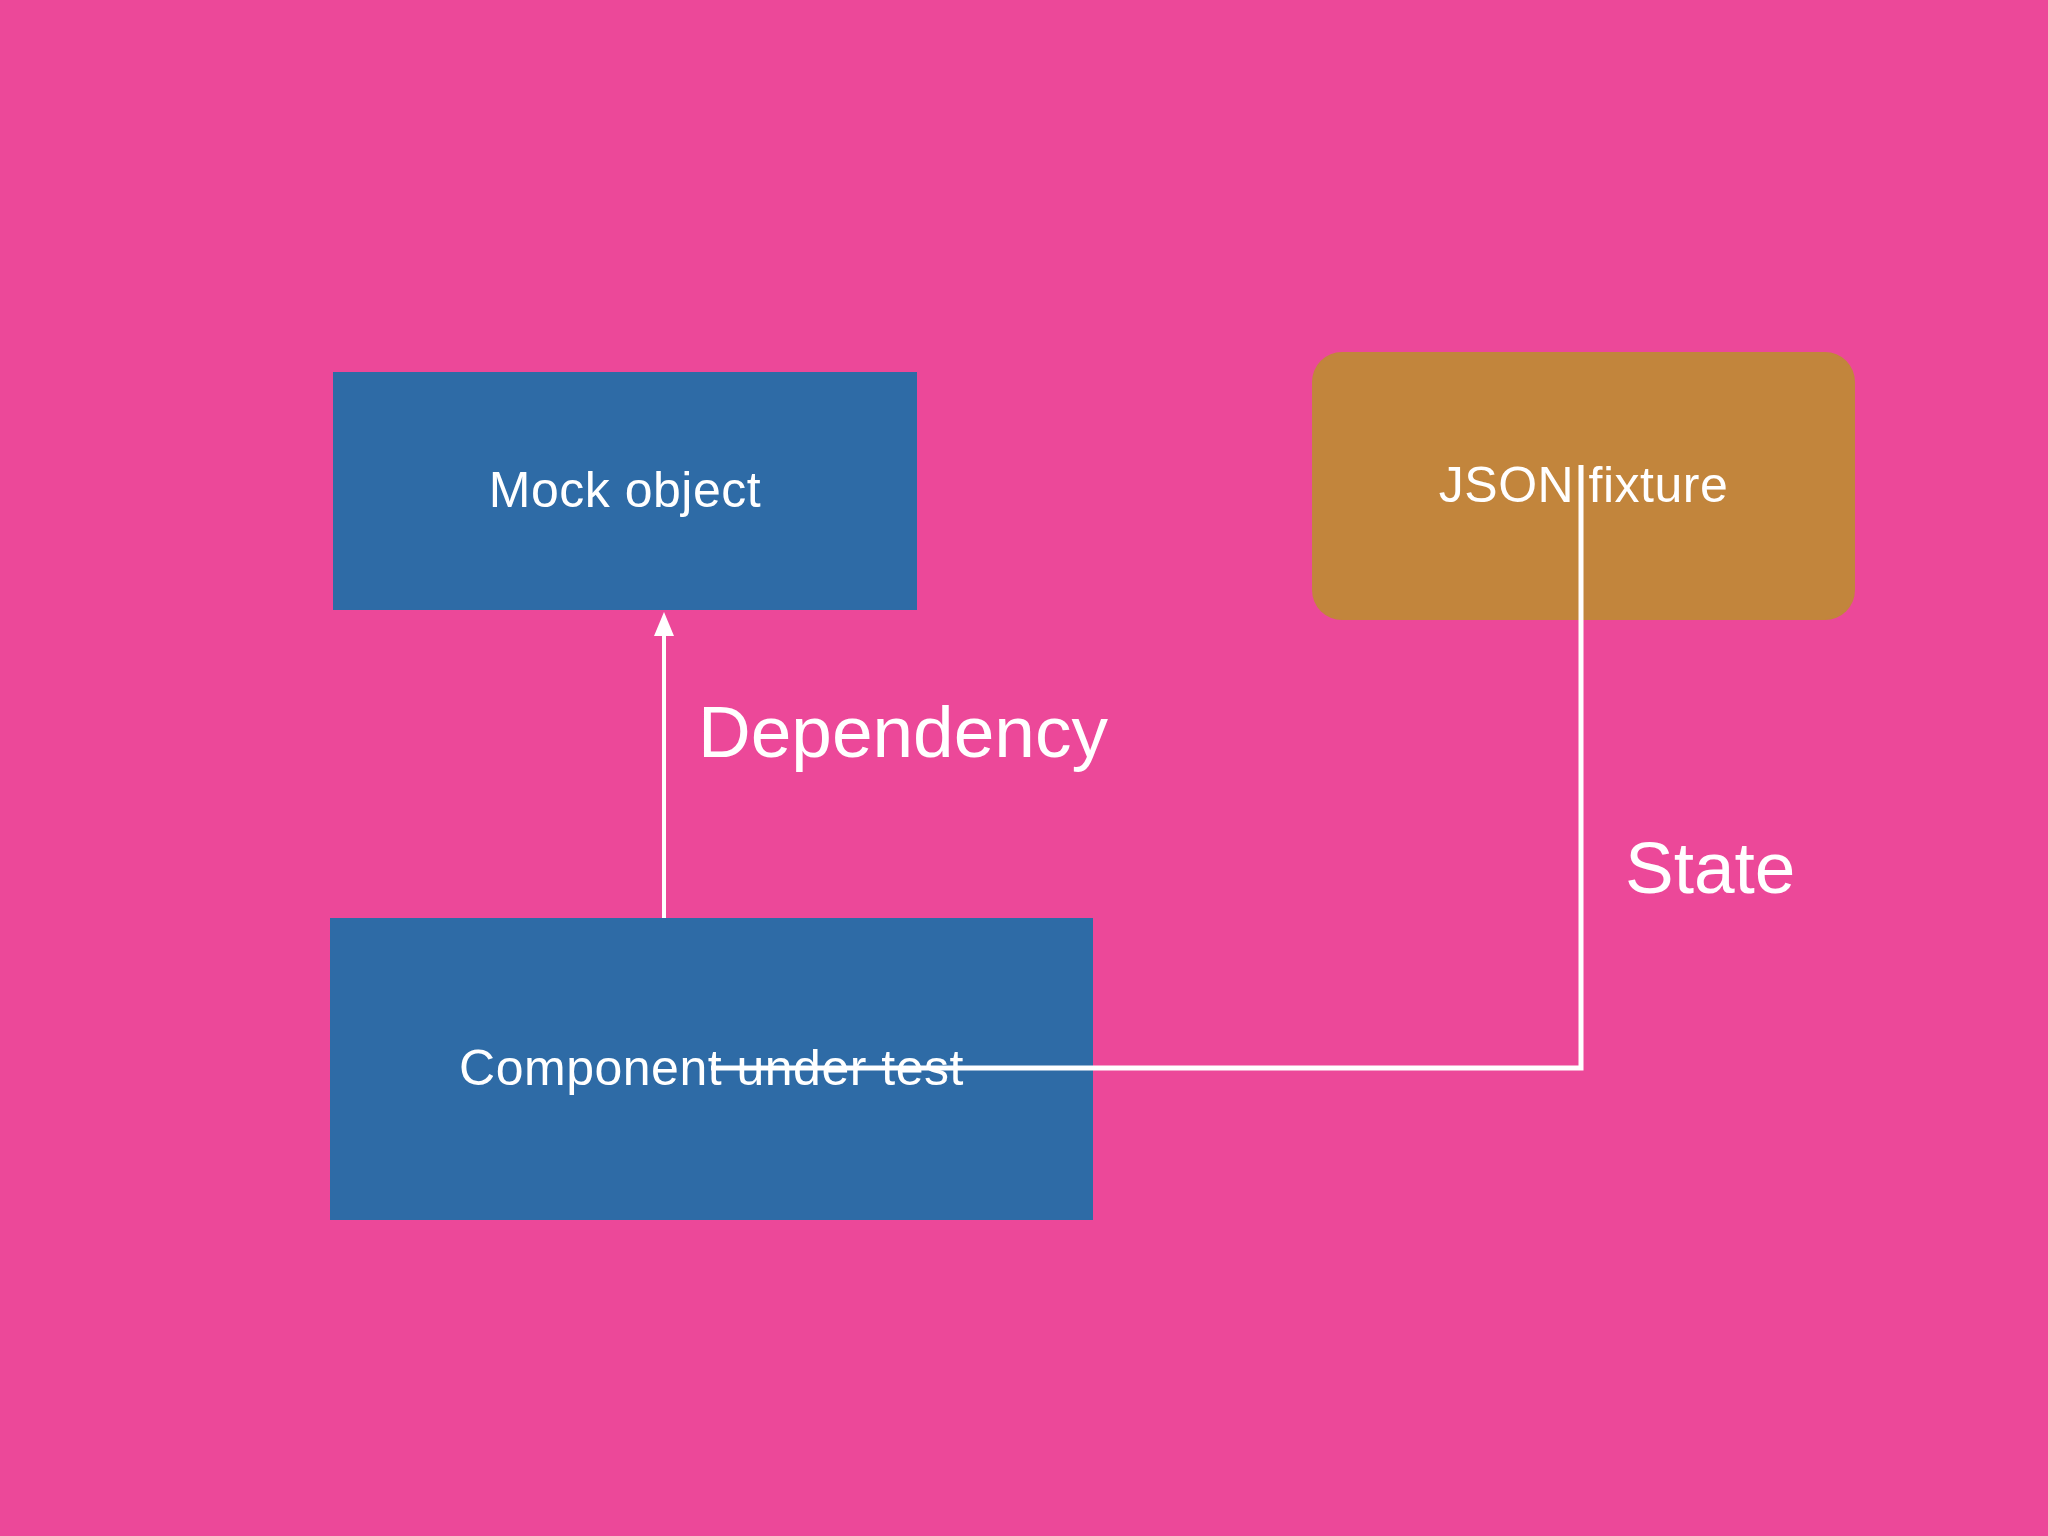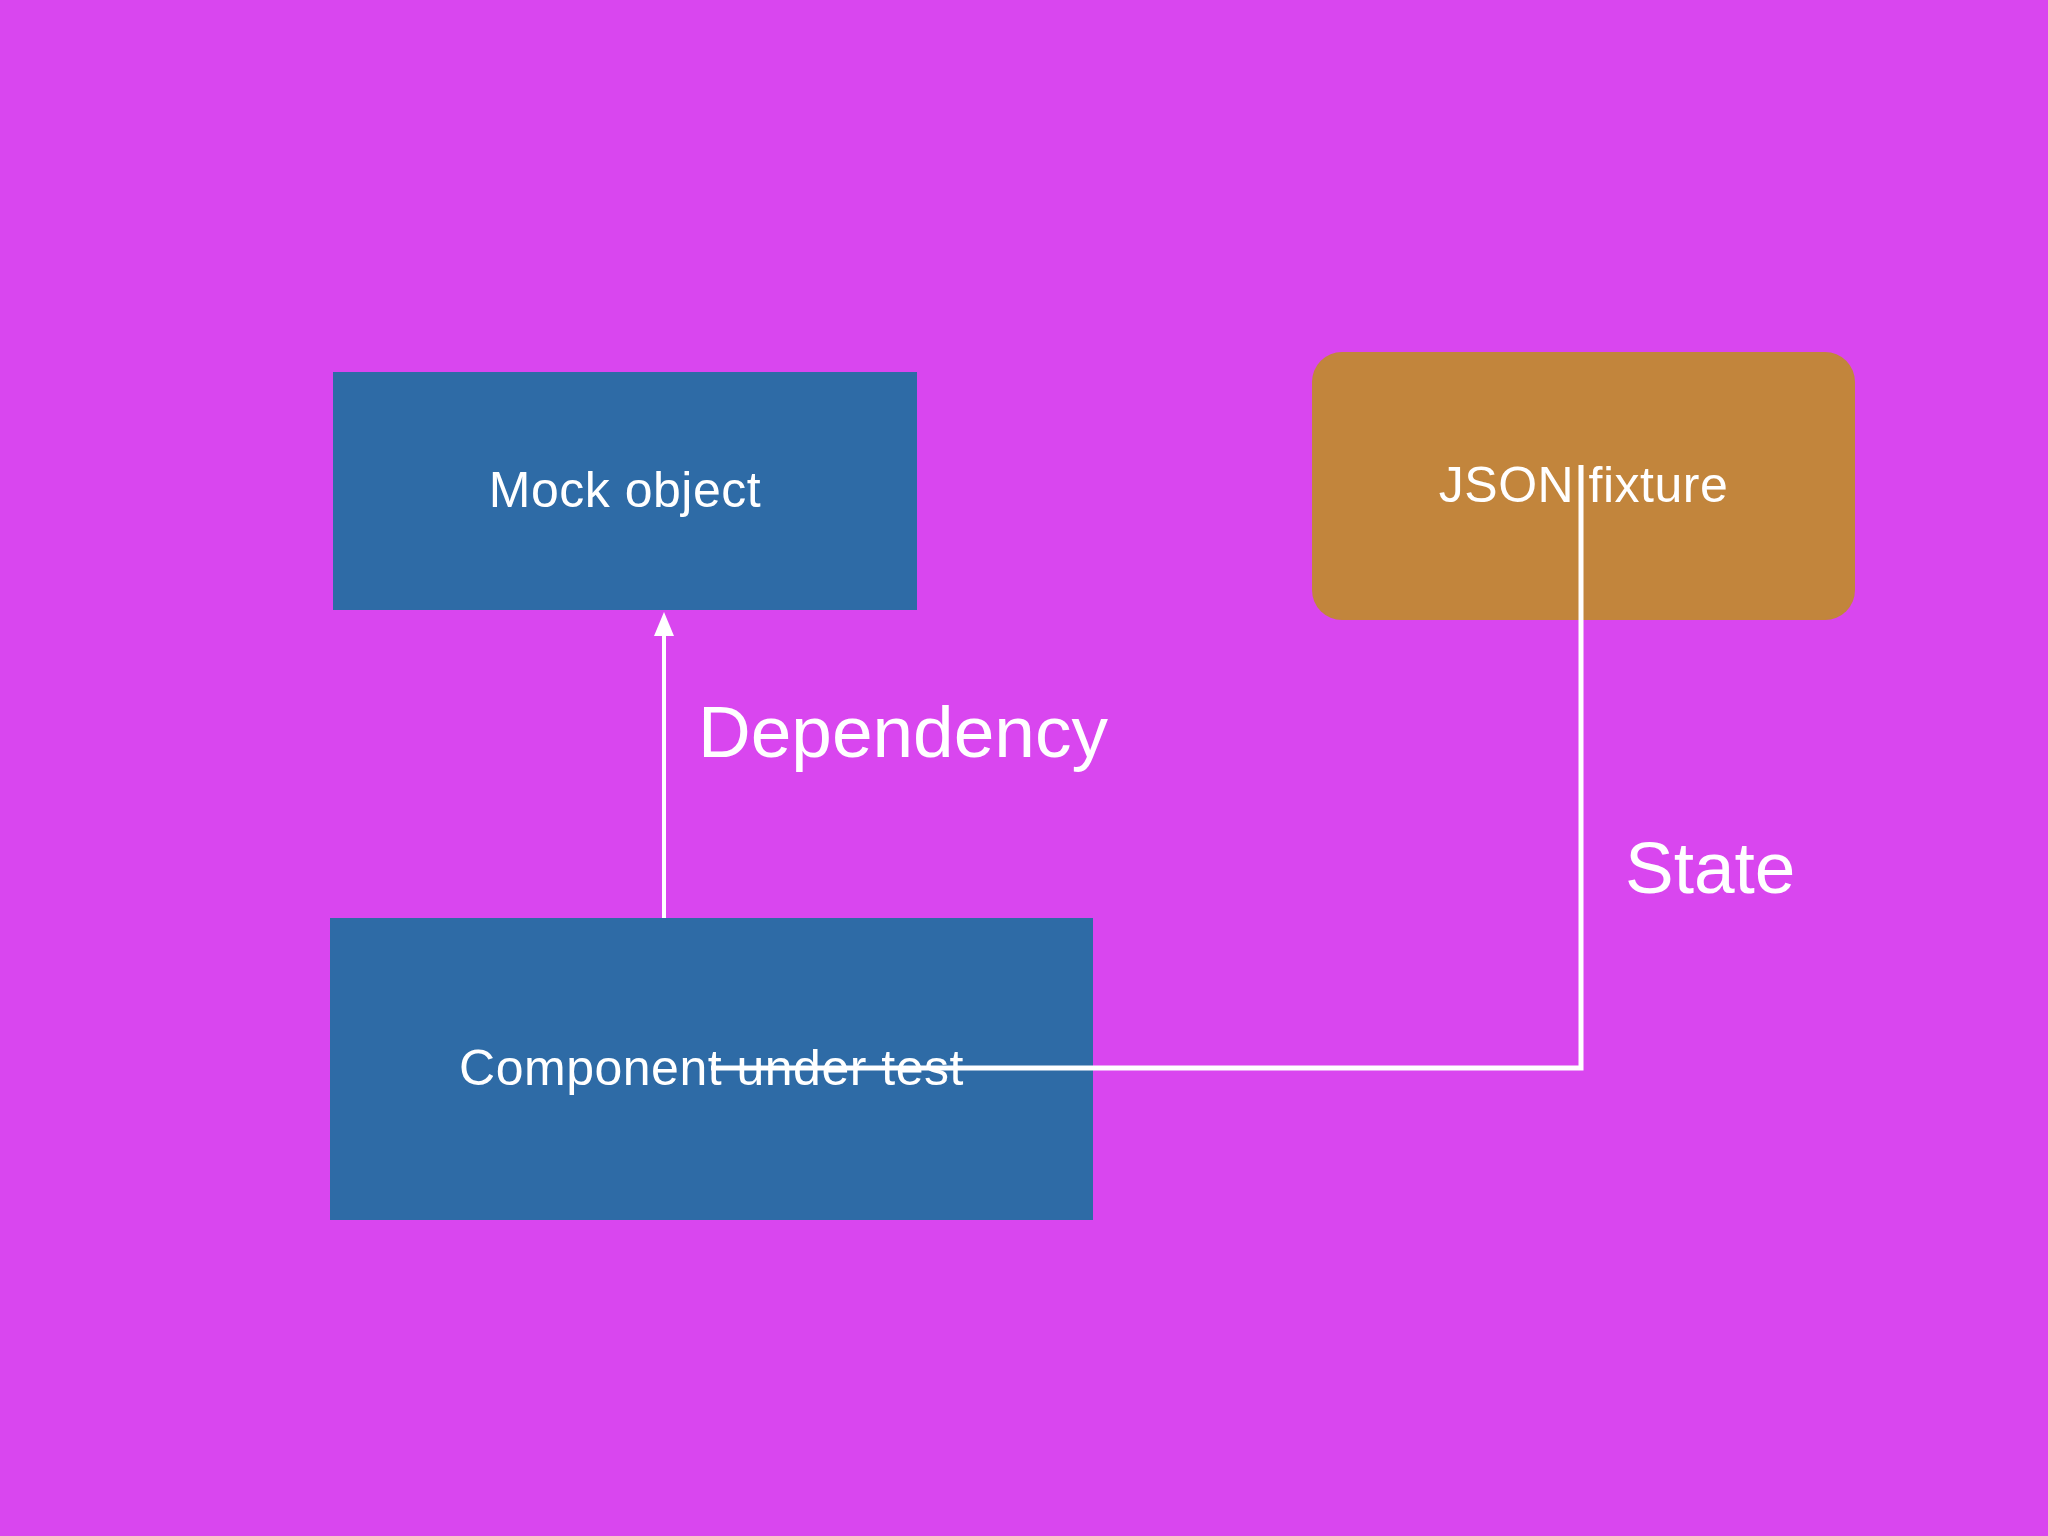--- a/index.html
+++ b/index.html
@@ -67,21 +67,21 @@
     top: 692px;
   }
   .edge-label-state {
     left: 1625px;
     top: 828px;
   }
 </style>
 </head>
 <body>
 
-<div class="stage" style="background: #d946ef;">
+<div class="stage" style="background: #ec4899;">
 
   <div class="node node-mock" style="background: rgb(46, 107, 166);">
     <div class="node-label" style="color: rgb(255, 255, 255);">Mock object</div>
   </div>
 
   <div class="node node-json" style="background: rgb(194, 133, 60);">
     <div class="node-label" style="color: rgb(255, 255, 255);">JSON fixture</div>
   </div>
 
   <div class="node node-component" style="background: rgb(46, 107, 166);">

